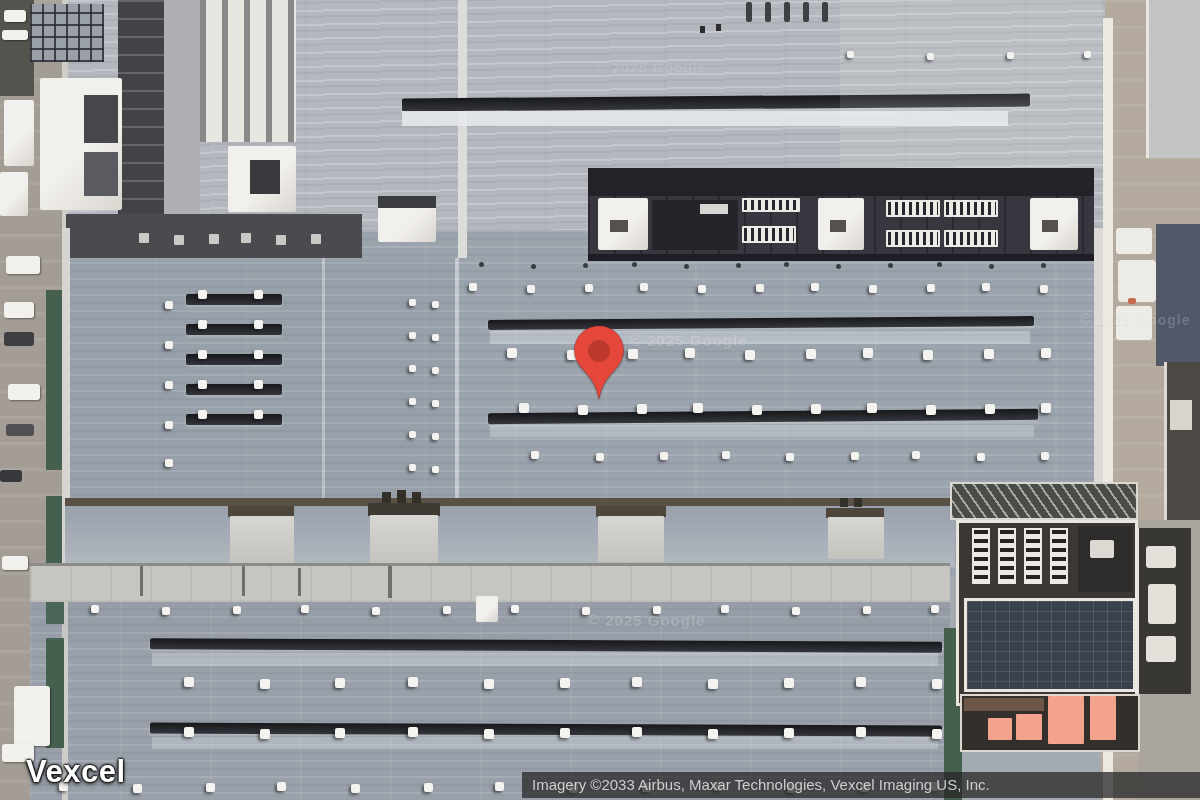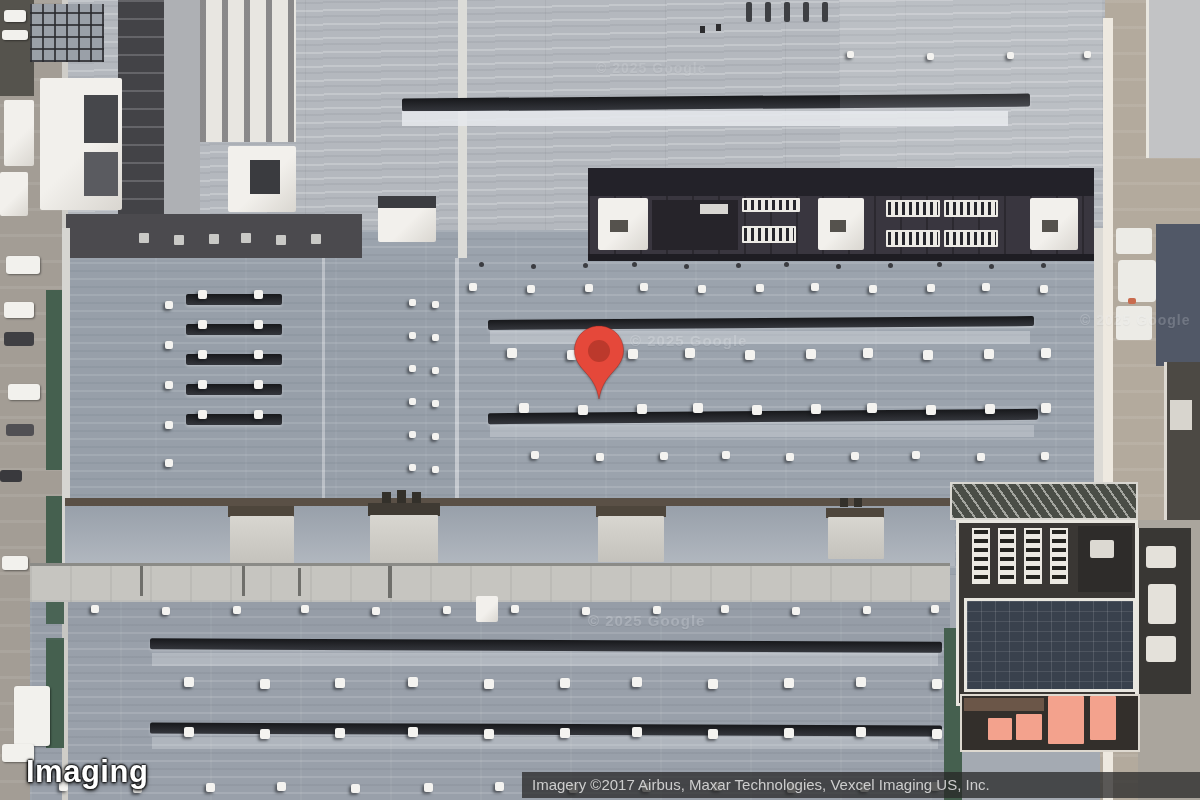--- a/index.html
+++ b/index.html
@@ -356,17 +356,17 @@
   <span class="wm" style="left:596px;top:60px;opacity:.16;font-size:14px;">© 2025 Google</span>
   <span class="wm" style="left:630px;top:332px;opacity:.22;">© 2025 Google</span>
   <span class="wm" style="left:1080px;top:312px;opacity:.2;font-size:14px;">© 2025 Google</span>
   <span class="wm" style="left:588px;top:612px;opacity:.22;">© 2025 Google</span>
 
   <svg id="map-pin" width="54" height="78" viewBox="0 0 54 78">
     <path fill="#E5483A" stroke="#8e2018" stroke-opacity=".4" stroke-width="1" d="M27 2 C13.2 2 2.5 12.8 2.5 26.6 c0 9.6 5.4 15.6 11.7 22.6 C19.8 55.5 24.6 62 27 75 c2.4 -13 7.2 -19.5 12.8 -25.8 C46.1 42.2 51.5 36.2 51.5 26.6 C51.5 12.8 40.8 2 27 2 Z"></path>
     <circle fill="#BC392C" cx="27" cy="27" r="11"></circle>
   </svg>
 
-  <div id="google-logo">Imaging</div>
+  <div id="google-logo">Vexcel</div>
   <div id="attribution-bar">
-    <span>Imagery ©2017 Airbus, Maxar Technologies, Vexcel Imaging US, Inc.</span>
+    <span>Imagery ©2033 Airbus, Maxar Technologies, Vexcel Imaging US, Inc.</span>
   </div>
 </div>
 
 </body></html>

